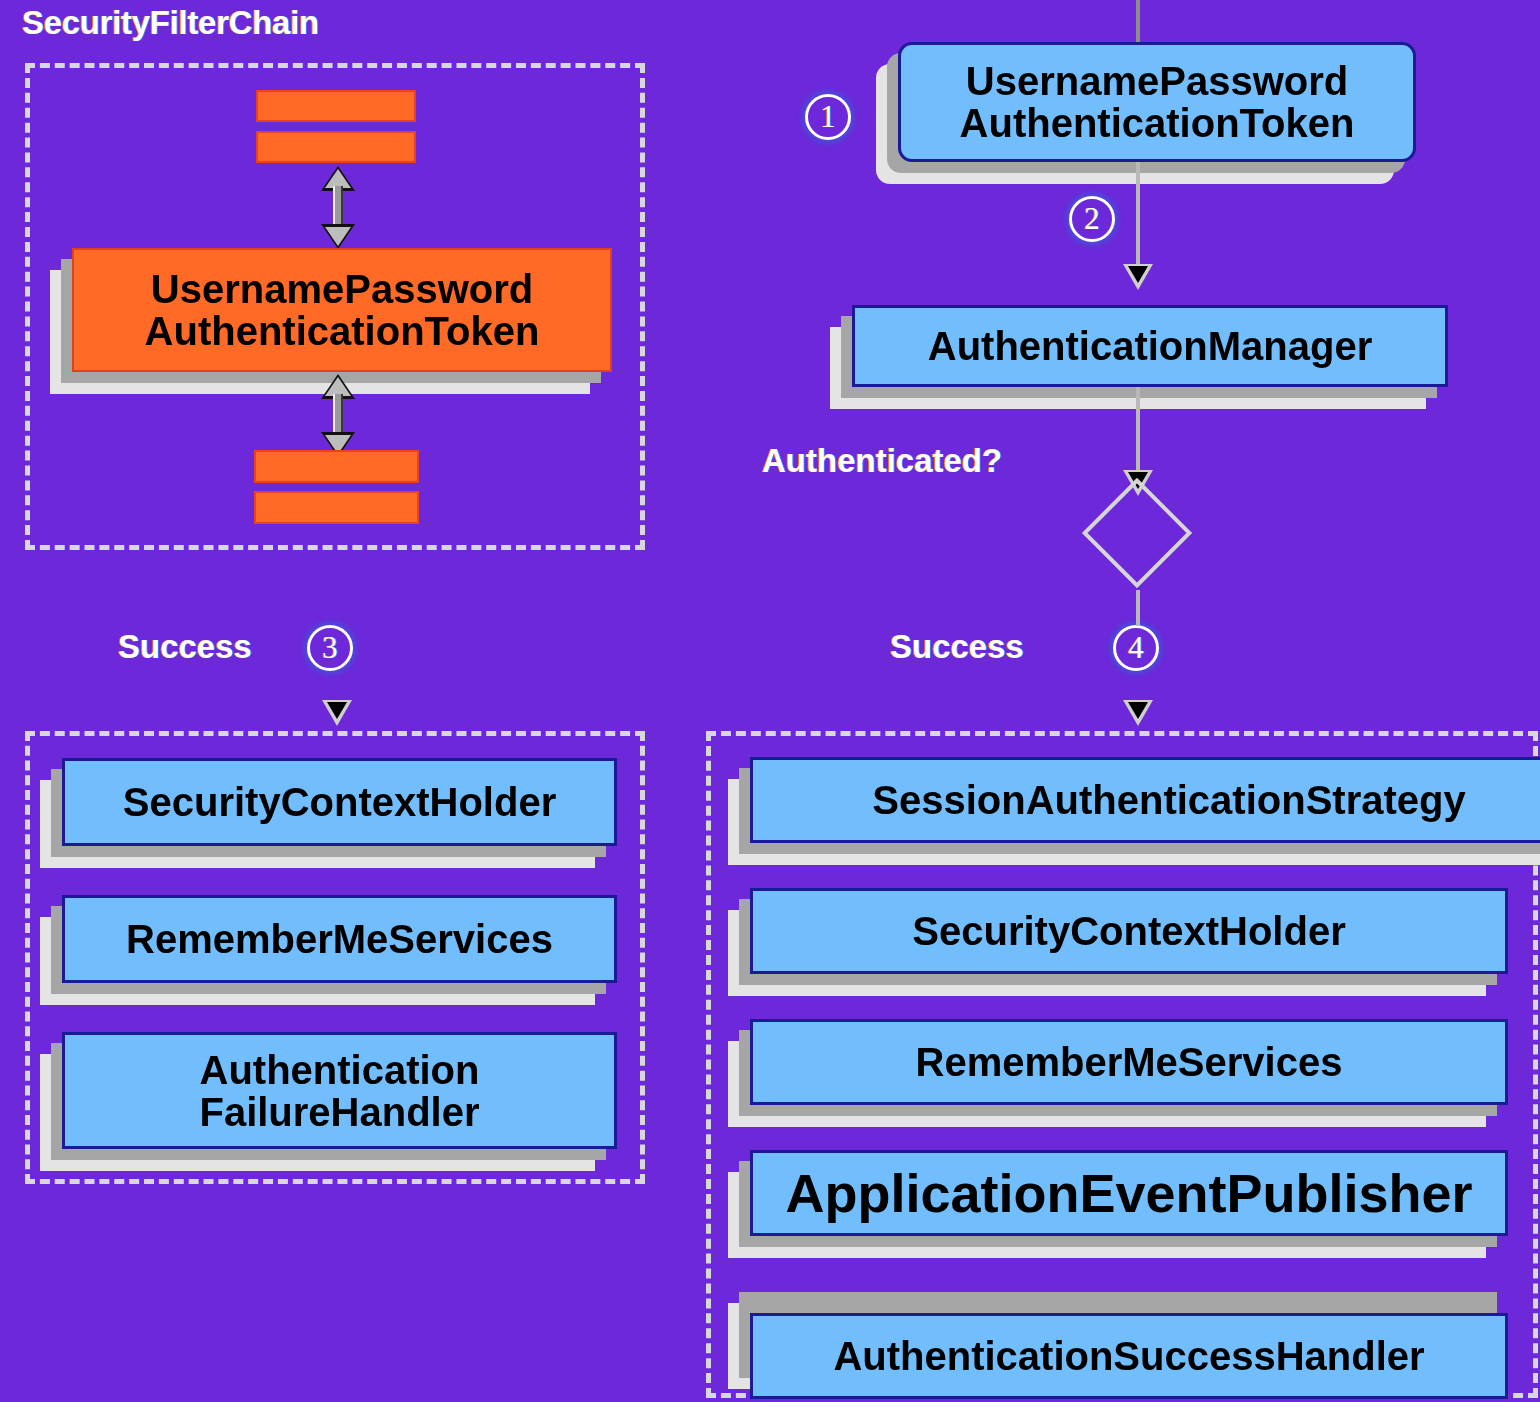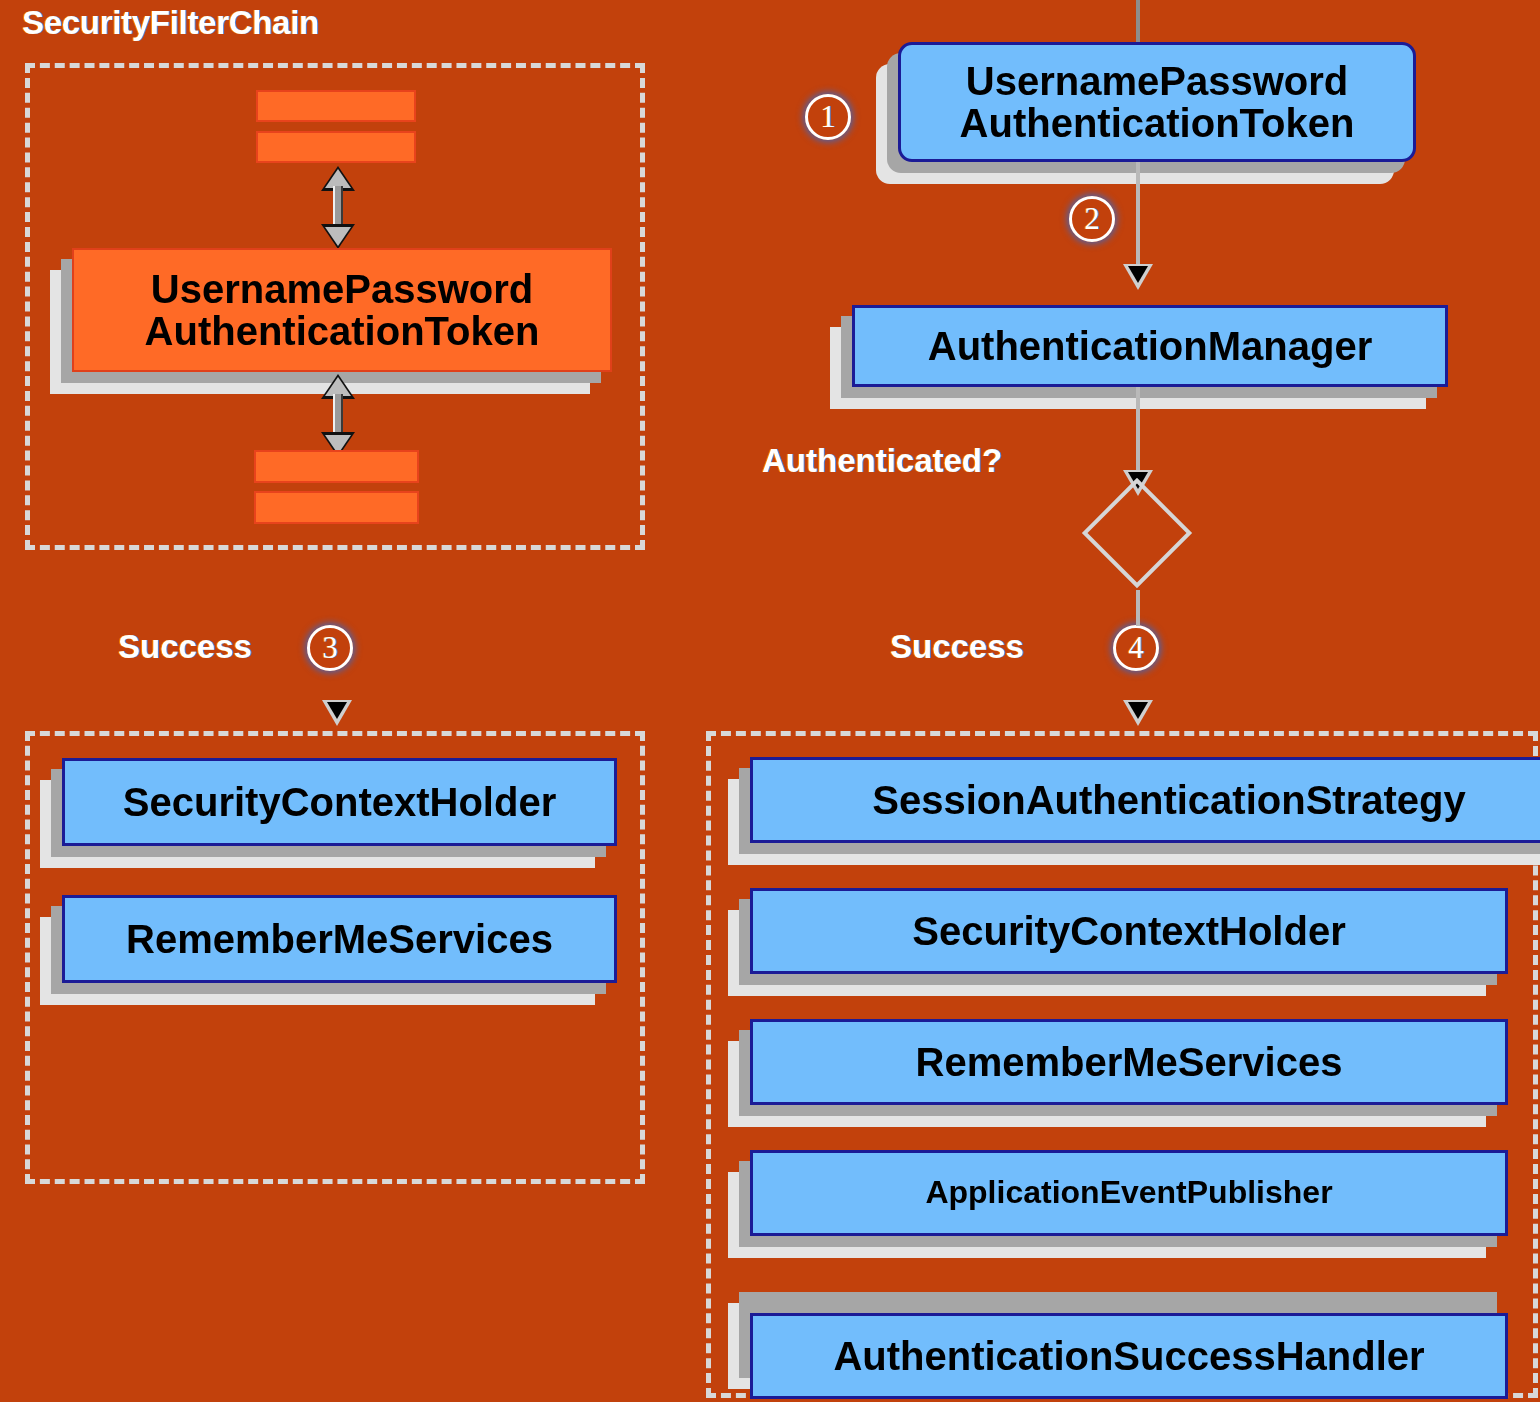--- a/index.html
+++ b/index.html
@@ -7,21 +7,21 @@
     padding: 0;
     background: #000000;
   }
   body {
     font-family: "Liberation Sans", sans-serif;
   }
   #canvas {
     position: relative;
     width: 1540px;
     height: 1402px;
-    background: #c2410c;
+    background: #6d28d9;
     overflow: hidden;
   }
 
   
   .group-box {
     position: absolute;
     border: 5px dashed #d8d8d8;
     background: transparent;
     box-sizing: border-box;
   }
@@ -272,20 +272,30 @@
   </div>
 
   <div class="stack" style="left:62px; top:895px; width:555px; height:88px;">
     <div class="shadow-far"></div>
     <div class="shadow-near"></div>
     <div class="face blue" style="font-size:40px;">
       <span>RememberMeServices</span>
     </div>
   </div>
 
+  <div class="stack" style="left:62px; top:1032px; width:555px; height:117px;">
+    <div class="shadow-far"></div>
+    <div class="shadow-near"></div>
+    <div class="face blue" style="font-size:40px;">
+      <span>
+        <span>Authentication</span><br>
+        <span>FailureHandler</span>
+      </span>
+    </div>
+  </div>
 
   <div class="edge-label" style="left:890px; top:628px;">Success</div>
   <div class="step" style="left:1113px; top:625px;">4</div>
   <div class="arrow-hollow" style="left:1123px; top:700px;"></div>
   <div class="vline light" style="left:1136px; top:590px; height:36px;"></div>
 
   <div class="group-box" style="left:706px; top:731px; width:832px; height:667px;"></div>
 
   <div class="stack" style="left:750px; top:757px; width:838px; height:86px;">
     <div class="shadow-far"></div>
@@ -307,21 +317,21 @@
     <div class="shadow-far"></div>
     <div class="shadow-near"></div>
     <div class="face blue" style="font-size:40px;">
       <span>RememberMeServices</span>
     </div>
   </div>
 
   <div class="stack" style="left:750px; top:1150px; width:758px; height:86px;">
     <div class="shadow-far"></div>
     <div class="shadow-near"></div>
-    <div class="face blue" style="font-size:32px;">
+    <div class="face blue" style="font-size:54px;">
       <span>ApplicationEventPublisher</span>
     </div>
   </div>
 
   <div class="stack" style="left:750px; top:1281px; width:758px; height:86px;">
     <div class="shadow-far"></div>
     <div class="shadow-near"></div>
     <div class="face blue" style="font-size:40px;margin-top:32px;">
       <span>AuthenticationSuccessHandler</span>
     </div>

